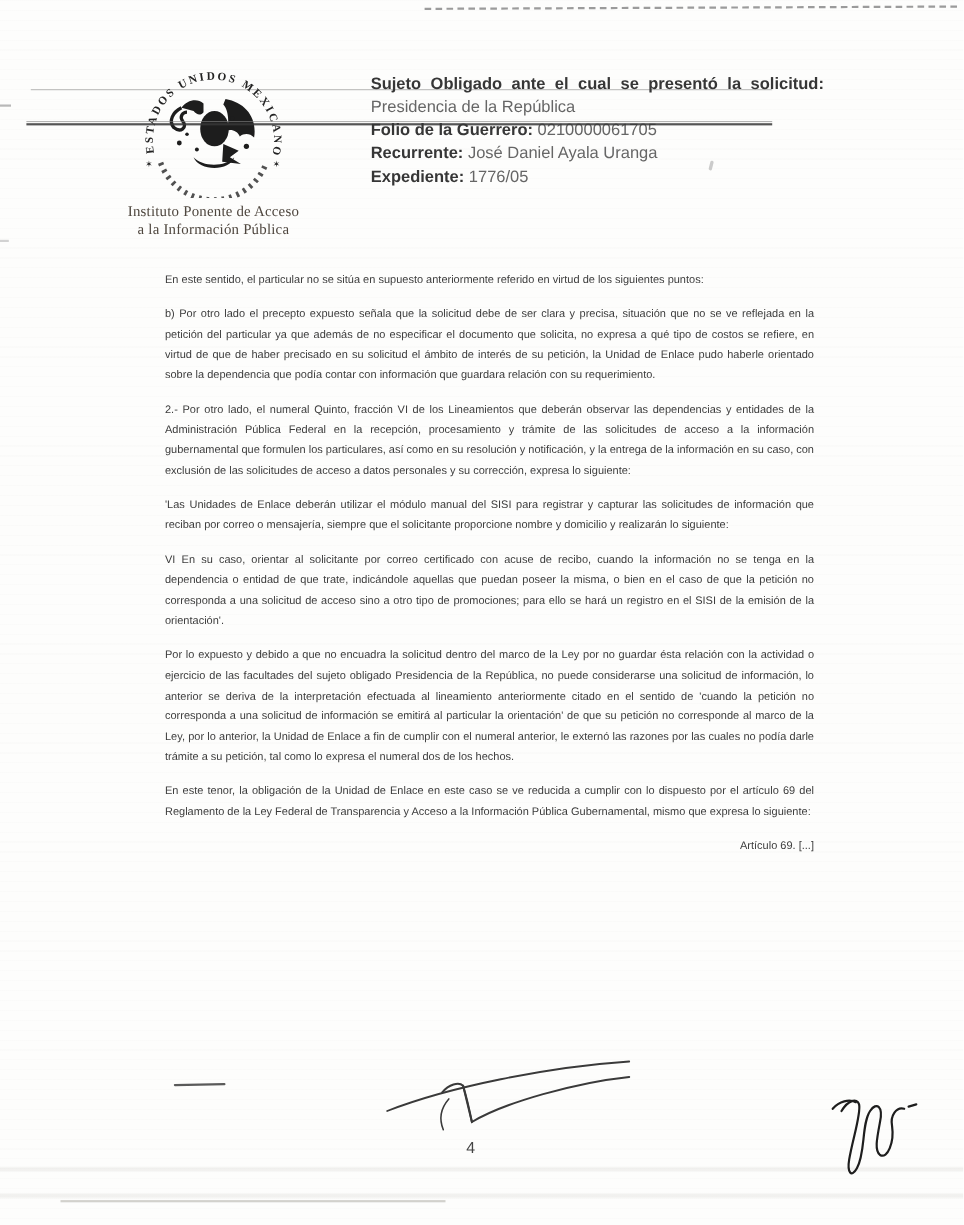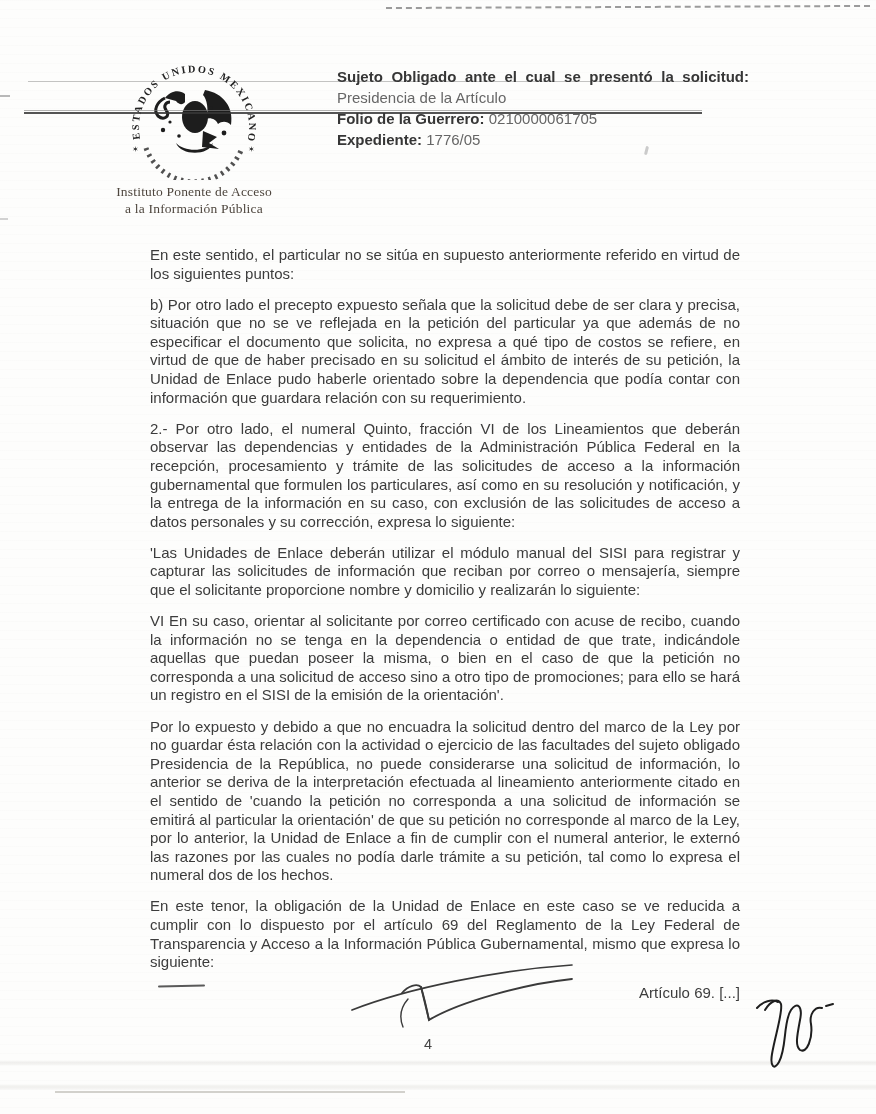--- a/index.html
+++ b/index.html
@@ -41,21 +41,21 @@
     position:absolute; left:337px; top:66px; width:412px; z-index:2;
     font-size:15px; line-height:21px; color:#666;
   }
   .hfield b { color:#363636; font-weight:700; }
   .hfield.f0 { text-align:justify; }
   .hfield.f4 { max-width:352px; }
 
   
   .doc-body {
     position:absolute; left:150px; top:246px; width:590px; z-index:2;
-    font-size:15px; line-height:18.6px; color:#3c3c3c;
+    font-size:10px; line-height:18.6px; color:#3c3c3c;
     text-align:justify;
   }
   .doc-body p { margin:0 0 12.5px 0; }
   .doc-body p.no-justify { text-align:right; }
 
   
   .signature-svg { position:absolute; left:338px; top:958px; z-index:3; }
   .paraph-svg { position:absolute; left:745px; top:992px; z-index:3; }
   .page-number {
     position:absolute; left:418px; top:1036px; width:20px; text-align:center;
@@ -94,22 +94,23 @@
         <circle cx="52" cy="62" r="1.6"></circle>
       </g>
     </svg>
     <div class="institute-name">
       <div>Instituto Ponente de Acceso</div>
       <div>a la Información Pública</div>
     </div>
   </div>
 
   <div class="header-fields">
-    <div class="hfield f0"><b>Sujeto Obligado ante el cual se presentó la solicitud:</b> <span>Presidencia de la Artículo</span></div>
+    <div class="hfield f0"><b>Sujeto Obligado ante el cual se presentó la solicitud:</b> <span>Presidencia de la República</span></div>
     <div class="hfield f1"><b>Folio de la Guerrero:</b> <span>0210000061705</span></div>
+    <div class="hfield f2"><b>Recurrente:</b> <span>José Daniel Ayala Uranga</span></div>
     <div class="hfield f3"><b>Expediente:</b> <span>1776/05</span></div>
   </div>
 
   <div class="doc-body">
     <p>En este sentido, el particular no se sitúa en supuesto anteriormente referido en virtud de los siguientes puntos:</p>
     <p>b) Por otro lado el precepto expuesto señala que la solicitud debe de ser clara y precisa, situación que no se ve reflejada en la petición del particular ya que además de no especificar el documento que solicita, no expresa a qué tipo de costos se refiere, en virtud de que de haber precisado en su solicitud el ámbito de interés de su petición, la Unidad de Enlace pudo haberle orientado sobre la dependencia que podía contar con información que guardara relación con su requerimiento.</p>
     <p>2.- Por otro lado, el numeral Quinto, fracción VI de los Lineamientos que deberán observar las dependencias y entidades de la Administración Pública Federal en la recepción, procesamiento y trámite de las solicitudes de acceso a la información gubernamental que formulen los particulares, así como en su resolución y notificación, y la entrega de la información en su caso, con exclusión de las solicitudes de acceso a datos personales y su corrección, expresa lo siguiente:</p>
     <p>'Las Unidades de Enlace deberán utilizar el módulo manual del SISI para registrar y capturar las solicitudes de información que reciban por correo o mensajería, siempre que el solicitante proporcione nombre y domicilio y realizarán lo siguiente:</p>
     <p>VI En su caso, orientar al solicitante por correo certificado con acuse de recibo, cuando la información no se tenga en la dependencia o entidad de que trate, indicándole aquellas que puedan poseer la misma, o bien en el caso de que la petición no corresponda a una solicitud de acceso sino a otro tipo de promociones; para ello se hará un registro en el SISI de la emisión de la orientación'.</p>
     <p>Por lo expuesto y debido a que no encuadra la solicitud dentro del marco de la Ley por no guardar ésta relación con la actividad o ejercicio de las facultades del sujeto obligado Presidencia de la República, no puede considerarse una solicitud de información, lo anterior se deriva de la interpretación efectuada al lineamiento anteriormente citado en el sentido de 'cuando la petición no corresponda a una solicitud de información se emitirá al particular la orientación' de que su petición no corresponde al marco de la Ley, por lo anterior, la Unidad de Enlace a fin de cumplir con el numeral anterior, le externó las razones por las cuales no podía darle trámite a su petición, tal como lo expresa el numeral dos de los hechos.</p>

